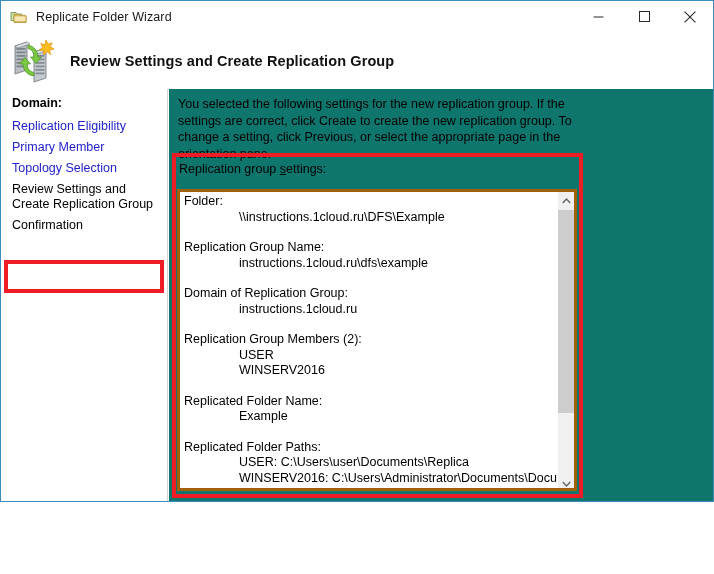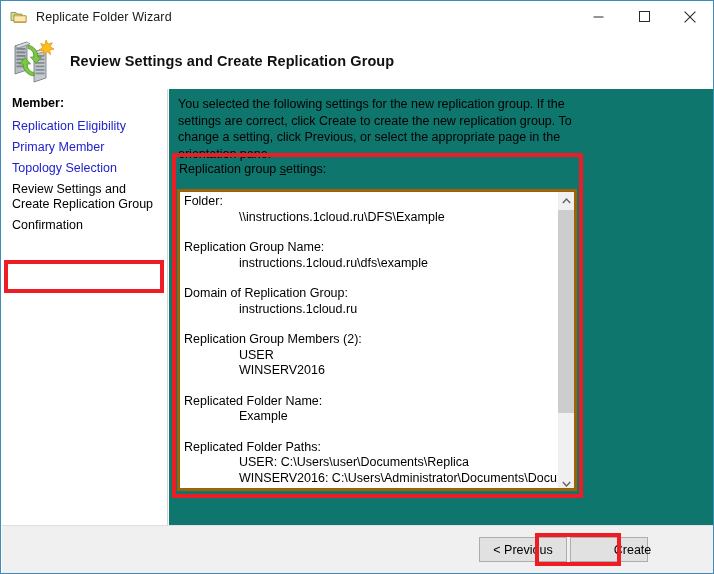--- a/index.html
+++ b/index.html
@@ -8,21 +8,21 @@
     background: #ffffff;
   }
   body {
     font-family: "Liberation Sans", sans-serif;
     -webkit-font-smoothing: antialiased;
   }
 
   #window {
     position: relative;
     width: 714px;
-    height: 574px;
+    height: 502px;
     box-sizing: border-box;
     border: 1px solid #3c8dbc;
     background: #ffffff;
     overflow: hidden;
   }
 
   
   #titlebar {
     position: absolute;
     left: 0; top: 0;
@@ -342,21 +342,21 @@
 
         <path d="M36 2 l1.9 4.1 l4.4 -1.3 l-2.3 4 l4 2.2 l-4.4 1.1 l0.9 4.4 l-3.5 -2.9 l-3.1 3.3 l-0.2 -4.5 l-4.5 -0.3 l3.6 -2.7 l-2.1 -4 l4.2 1.6 z" fill="#ffbe1e" stroke="#e08c00" stroke-width="0.7"></path>
       </svg>
     </div>
     <span id="header-title">Review Settings and Create Replication Group</span>
   </div>
 
   <div id="body-area">
 
     <div id="sidebar">
-      <div id="steps-label">Member:</div>
+      <div id="steps-label">Domain:</div>
       <div id="steps-list">
         <div class="step">Replication Eligibility</div>
         <div class="step">Primary Member</div>
         <div class="step">Topology Selection</div>
         <div class="step current">Review Settings and Create Replication Group</div>
         <div class="step current">Confirmation</div>
       </div>
       <div id="step-highlight"></div>
     </div>
 

